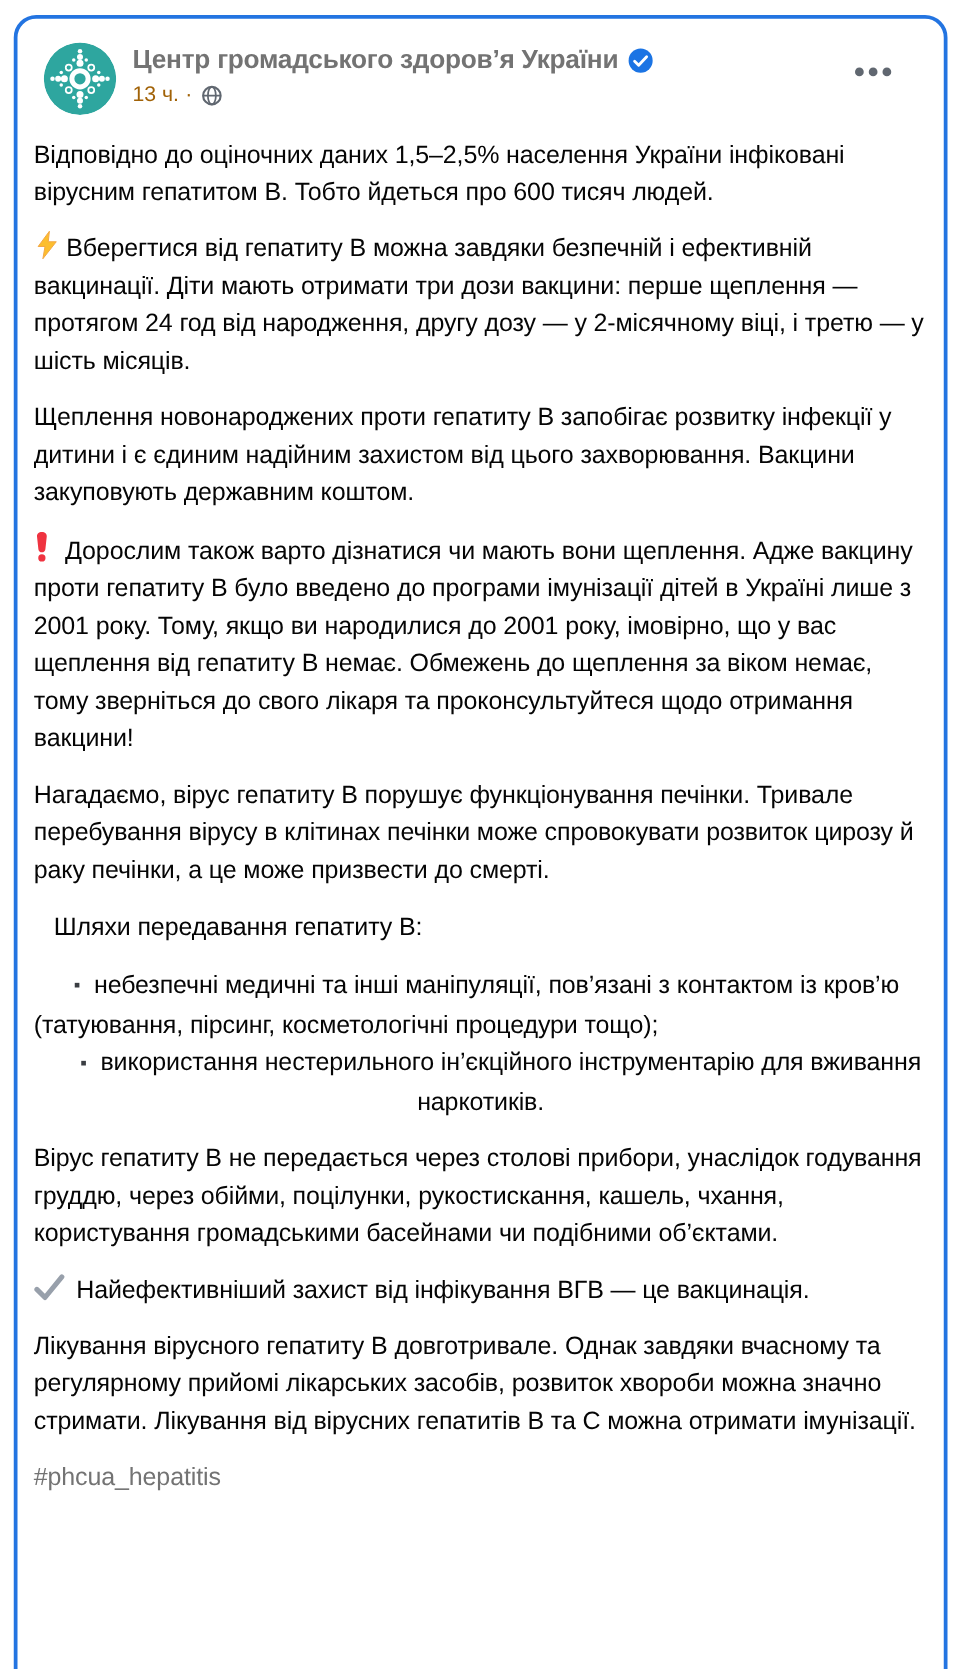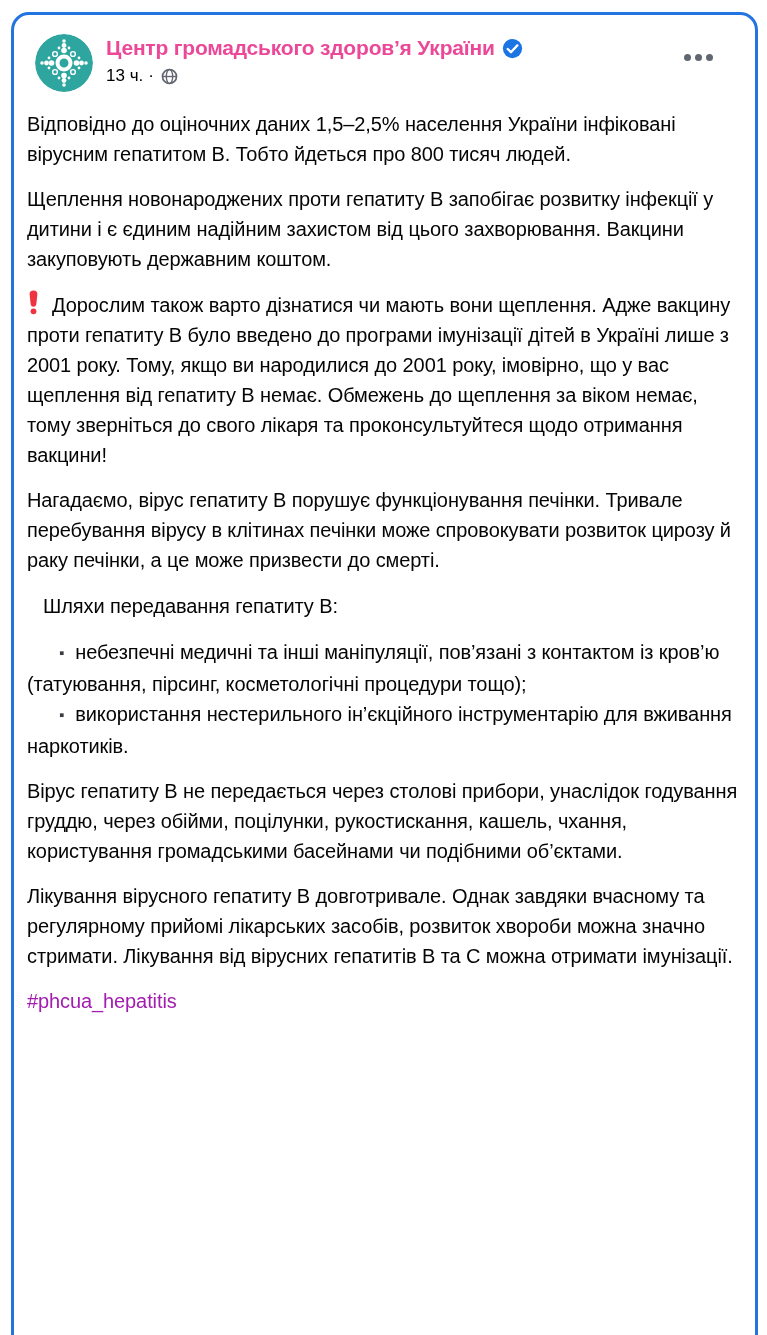--- a/index.html
+++ b/index.html
@@ -42,38 +42,38 @@
     min-width: 0;
   }
   .name-row {
     display: flex;
     align-items: center;
     gap: 7px;
   }
   .page-name {
     font-size: 21px;
     font-weight: 700;
-    color: #ec4899;
+    color: #737373;
     letter-spacing: -0.2px;
     cursor: pointer;
     white-space: nowrap;
   }
   .verified {
     width: 21px;
     height: 21px;
     flex: 0 0 auto;
     display: inline-block;
   }
   .meta-row {
     display: flex;
     align-items: center;
     gap: 5px;
     margin-top: 6px;
     font-size: 17px;
-    color: #000000;
+    color: #a16207;
   }
   .meta-row .timestamp { cursor: pointer; }
   .globe {
     width: 17px;
     height: 17px;
     display: inline-block;
     margin-left: 2px;
   }
   .menu-btn {
     margin-left: auto;
@@ -102,40 +102,41 @@
   }
   .content p {
     margin: 0 0 15px 0;
   }
   .content p.bullet {
     margin: 0;
     text-indent: 16px;
   }
   .content p.bullet.last-bullet {
     margin-bottom: 15px;
+    text-align: center;
   }
   .content p.list-intro {
     margin: 16px;
   }
   .bullet-sq {
     display: inline-block;
     color: #3a3d42;
     font-size: 15px;
     margin-right: 11px;
     transform: translateY(-1px);
   }
   .inline-ic {
     display: inline-block;
     vertical-align: -3px;
   }
   .ic-lightning { margin-right: 4px; }
   .ic-exclaim  { margin-right: 12px; }
   .ic-check    { margin-right: 9px; }
   .hashtag {
-    color: #a21caf;
+    color: #737373;
     text-decoration: none;
     cursor: pointer;
   }
   .content p.hashtag-p { margin: 0; }
 </style>
 </head>
 <body>
 
 <div class="card">
 
@@ -195,28 +196,34 @@
     </div>
 
     <div class="menu-btn">
       <i></i>
       <i></i>
       <i></i>
     </div>
   </div>
 
   <div class="content" id="post-content">
-      <p class="para">Відповідно до оціночних даних 1,5–2,5% населення України інфіковані вірусним гепатитом В. Тобто йдеться про 800 тисяч людей.</p>
+      <p class="para">Відповідно до оціночних даних 1,5–2,5% населення України інфіковані вірусним гепатитом В. Тобто йдеться про 600 тисяч людей.</p>
+      <p class="para"><svg class="inline-ic ic-lightning" width="22" height="24" viewBox="0 0 22 24">
+          <path d="M12.5 1 L3.5 13.2 H9 L7.3 23 L18 9.4 H11.6 Z" fill="#fcbe2d" stroke="#f3a847" stroke-width="0.8" stroke-linejoin="round"></path>
+        </svg>Вберегтися від гепатиту В можна завдяки безпечній і ефективній вакцинації. Діти мають отримати три дози вакцини: перше щеплення — протягом 24 год від народження, другу дозу — у 2-місячному віці, і третю — у шість місяців.</p>
       <p class="para">Щеплення новонароджених проти гепатиту В запобігає розвитку інфекції у дитини і є єдиним надійним захистом від цього захворювання. Вакцини закуповують державним коштом.</p>
       <p class="para"><svg class="inline-ic ic-exclaim" width="13" height="26" viewBox="0 0 13 26">
           <path d="M6.5 1.5 C9 1.5 10.6 3 10.4 5.2 L9.3 15.3 C9.15 16.8 8 17.8 6.5 17.8 C5 17.8 3.85 16.8 3.7 15.3 L2.6 5.2 C2.4 3 4 1.5 6.5 1.5 Z" fill="#ef3340"></path>
           <circle cx="6.5" cy="22.3" r="2.9" fill="#ef3340"></circle>
         </svg>Дорослим також варто дізнатися чи мають вони щеплення. Адже вакцину проти гепатиту В було введено до програми імунізації дітей в Україні лише з 2001 року. Тому, якщо ви народилися до 2001 року, імовірно, що у вас щеплення від гепатиту В немає. Обмежень до щеплення за віком немає, тому зверніться до свого лікаря та проконсультуйтеся щодо отримання вакцини!</p>
       <p class="para">Нагадаємо, вірус гепатиту В порушує функціонування печінки. Тривале перебування вірусу в клітинах печінки може спровокувати розвиток цирозу й раку печінки, а це може призвести до смерті.</p>
       <p class="list-intro">Шляхи передавання гепатиту В:</p>
       <p class="bullet"><span class="bullet-sq">▪</span>небезпечні медичні та інші маніпуляції, пов’язані з контактом із кров’ю (татуювання, пірсинг, косметологічні процедури тощо);</p>
       <p class="bullet last-bullet"><span class="bullet-sq">▪</span>використання нестерильного ін’єкційного інструментарію для вживання наркотиків.</p>
       <p class="para">Вірус гепатиту В не передається через столові прибори, унаслідок годування груддю, через обійми, поцілунки, рукостискання, кашель, чхання, користування громадськими басейнами чи подібними об’єктами.</p>
+      <p class="para"><svg class="inline-ic ic-check" width="25" height="22" viewBox="0 0 25 22">
+          <path d="M2.5 12.5 L9 19 L22.5 2.5" fill="none" stroke="#98a0ab" stroke-width="4" stroke-linecap="round" stroke-linejoin="round"></path>
+        </svg>Найефективніший захист від інфікування ВГВ — це вакцинація.</p>
       <p class="para">Лікування вірусного гепатиту В довготривале. Однак завдяки вчасному та регулярному прийомі лікарських засобів, розвиток хвороби можна значно стримати. Лікування від вірусних гепатитів В та С можна отримати імунізації.</p>
       <p class="hashtag-p"><a class="hashtag">#phcua_hepatitis</a></p>
     </div>
 
 </div>
 
 </body></html>

